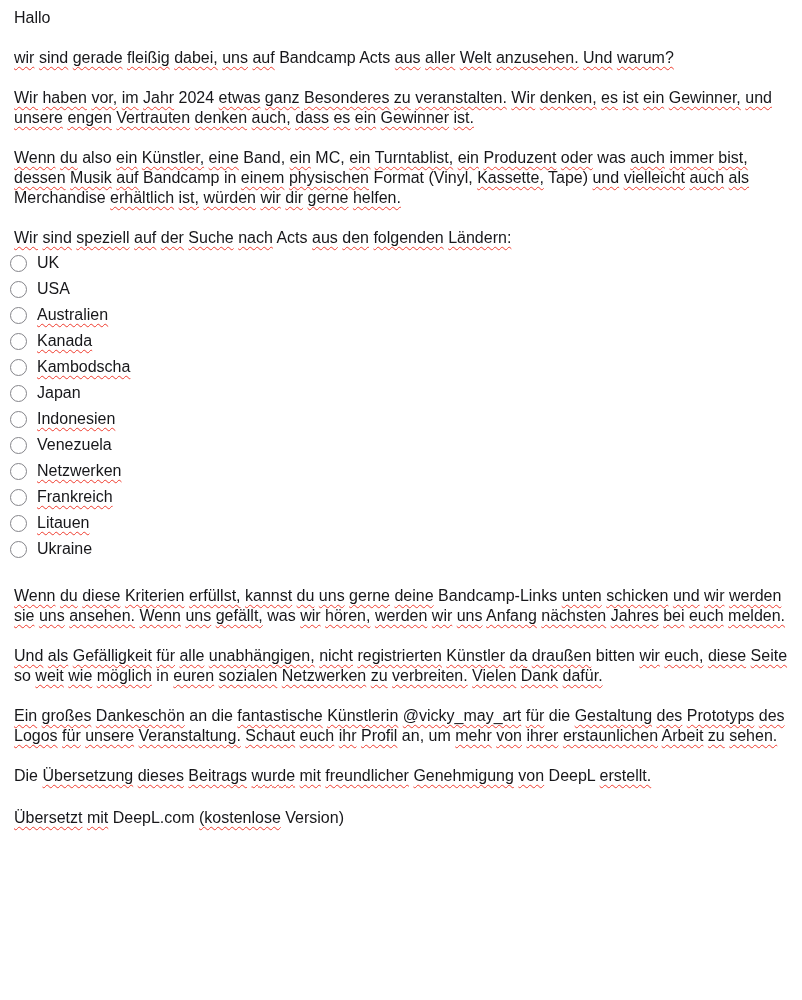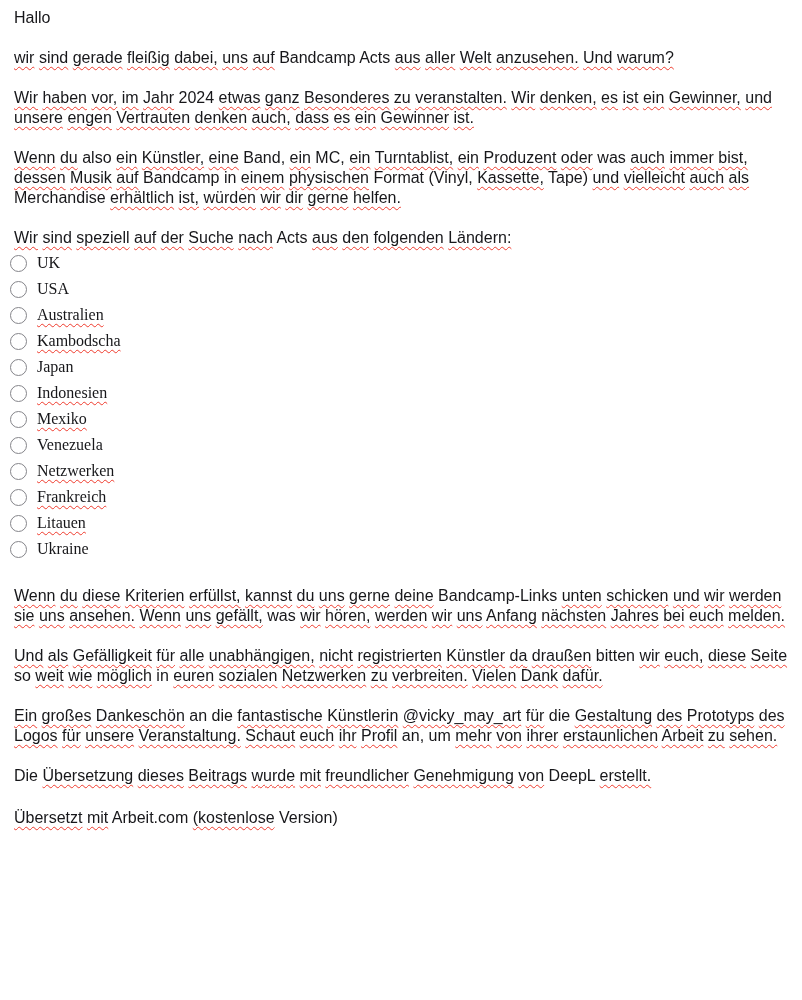--- a/index.html
+++ b/index.html
@@ -25,21 +25,20 @@
     text-decoration-thickness: 1px;
     text-underline-offset: 3px;
     text-decoration-skip-ink: none;
   }
   .options { margin: 2px 0 24px 0; }
   .option {
     display: flex;
     align-items: center;
     height: 26px;
     cursor: pointer;
-    font-family: Liberation Serif, serif;
   }
   .radio {
     width: 17px;
     height: 17px;
     border: 1.5px solid #85858a;
     border-radius: 50%;
     background: #fff;
     flex: 0 0 auto;
   }
   .option-label { margin-left: 10px; }
@@ -67,33 +66,33 @@
       <label class="option">
         <span class="radio"></span>
         <span class="option-label"><span class="word">USA</span></span>
       </label>
       <label class="option">
         <span class="radio"></span>
         <span class="option-label"><span class="word misspelled">Australien</span></span>
       </label>
       <label class="option">
         <span class="radio"></span>
+        <span class="option-label"><span class="word misspelled">Kanada</span></span>
+      </label>
+      <label class="option">
+        <span class="radio"></span>
         <span class="option-label"><span class="word misspelled">Kambodscha</span></span>
       </label>
       <label class="option">
         <span class="radio"></span>
         <span class="option-label"><span class="word">Japan</span></span>
       </label>
       <label class="option">
         <span class="radio"></span>
         <span class="option-label"><span class="word misspelled">Indonesien</span></span>
-      </label>
-      <label class="option">
-        <span class="radio"></span>
-        <span class="option-label"><span class="word misspelled">Mexiko</span></span>
       </label>
       <label class="option">
         <span class="radio"></span>
         <span class="option-label"><span class="word">Venezuela</span></span>
       </label>
       <label class="option">
         <span class="radio"></span>
         <span class="option-label"><span class="word misspelled">Netzwerken</span></span>
       </label>
       <label class="option">
@@ -110,15 +109,15 @@
       </label>
     </div>
 
   <div>
       <p class="para"><span class="word misspelled">Wenn</span> <span class="word misspelled">du</span> <span class="word misspelled">diese</span> <span class="word misspelled">Kriterien</span> <span class="word misspelled">erfüllst,</span> <span class="word misspelled">kannst</span> <span class="word misspelled">du</span> <span class="word misspelled">uns</span> <span class="word misspelled">gerne</span> <span class="word misspelled">deine</span> <span class="word">Bandcamp-Links</span> <span class="word misspelled">unten</span> <span class="word misspelled">schicken</span> <span class="word misspelled">und</span> <span class="word misspelled">wir</span> <span class="word misspelled">werden</span> <span class="word misspelled">sie</span> <span class="word misspelled">uns</span> <span class="word misspelled">ansehen.</span> <span class="word misspelled">Wenn</span> <span class="word misspelled">uns</span> <span class="word misspelled">gefällt,</span> <span class="word">was</span> <span class="word misspelled">wir</span> <span class="word misspelled">hören,</span> <span class="word misspelled">werden</span> <span class="word misspelled">wir</span> <span class="word misspelled">uns</span> <span class="word misspelled">Anfang</span> <span class="word misspelled">nächsten</span> <span class="word misspelled">Jahres</span> <span class="word misspelled">bei</span> <span class="word misspelled">euch</span> <span class="word misspelled">melden.</span></p>
       <p class="para"><span class="word misspelled">Und</span> <span class="word misspelled">als</span> <span class="word misspelled">Gefälligkeit</span> <span class="word misspelled">für</span> <span class="word misspelled">alle</span> <span class="word misspelled">unabhängigen,</span> <span class="word misspelled">nicht</span> <span class="word misspelled">registrierten</span> <span class="word misspelled">Künstler</span> <span class="word misspelled">da</span> <span class="word misspelled">draußen</span> <span class="word">bitten</span> <span class="word misspelled">wir</span> <span class="word misspelled">euch,</span> <span class="word misspelled">diese</span> <span class="word misspelled">Seite</span> <span class="word">so</span> <span class="word misspelled">weit</span> <span class="word misspelled">wie</span> <span class="word misspelled">möglich</span> <span class="word">in</span> <span class="word misspelled">euren</span> <span class="word misspelled">sozialen</span> <span class="word misspelled">Netzwerken</span> <span class="word misspelled">zu</span> <span class="word misspelled">verbreiten.</span> <span class="word misspelled">Vielen</span> <span class="word misspelled">Dank</span> <span class="word misspelled">dafür.</span></p>
       <p class="para"><span class="word misspelled">Ein</span> <span class="word misspelled">großes</span> <span class="word misspelled">Dankeschön</span> <span class="word">an</span> <span class="word">die</span> <span class="word misspelled">fantastische</span> <span class="word misspelled">Künstlerin</span> <span class="word misspelled">@vicky_may_art</span> <span class="word misspelled">für</span> <span class="word">die</span> <span class="word misspelled">Gestaltung</span> <span class="word misspelled">des</span> <span class="word misspelled">Prototyps</span> <span class="word misspelled">des</span> <span class="word misspelled">Logos</span> <span class="word misspelled">für</span> <span class="word misspelled">unsere</span> <span class="word misspelled">Veranstaltung.</span> <span class="word misspelled">Schaut</span> <span class="word misspelled">euch</span> <span class="word misspelled">ihr</span> <span class="word misspelled">Profil</span> <span class="word">an,</span> <span class="word">um</span> <span class="word misspelled">mehr</span> <span class="word misspelled">von</span> <span class="word misspelled">ihrer</span> <span class="word misspelled">erstaunlichen</span> <span class="word misspelled">Arbeit</span> <span class="word misspelled">zu</span> <span class="word misspelled">sehen.</span></p>
       <p class="para"><span class="word">Die</span> <span class="word misspelled">Übersetzung</span> <span class="word misspelled">dieses</span> <span class="word misspelled">Beitrags</span> <span class="word misspelled">wurde</span> <span class="word misspelled">mit</span> <span class="word misspelled">freundlicher</span> <span class="word misspelled">Genehmigung</span> <span class="word misspelled">von</span> <span class="word">DeepL</span> <span class="word misspelled">erstellt.</span></p>
     </div>
 
-  <p class="para footer-line"><span class="word misspelled">Übersetzt</span> <span class="word misspelled">mit</span> <span class="word">Arbeit.com</span> <span class="word misspelled">(kostenlose</span> <span class="word">Version)</span></p>
+  <p class="para footer-line"><span class="word misspelled">Übersetzt</span> <span class="word misspelled">mit</span> <span class="word">DeepL.com</span> <span class="word misspelled">(kostenlose</span> <span class="word">Version)</span></p>
 
 </main>
 
 </body></html>

